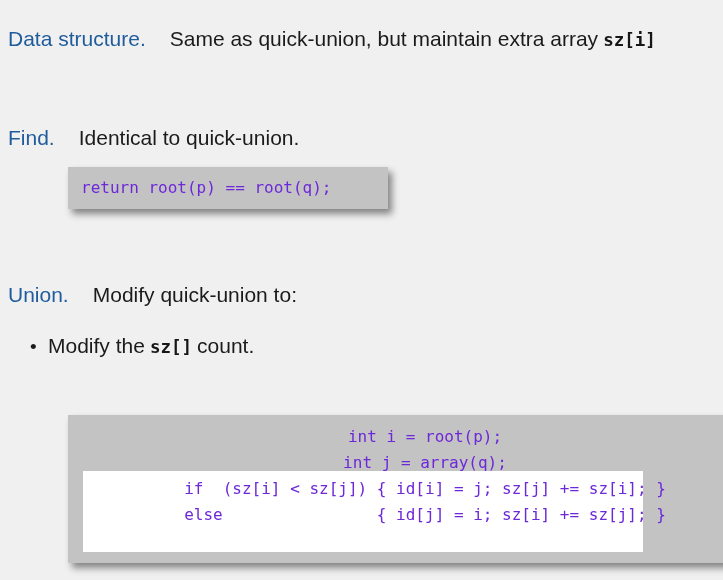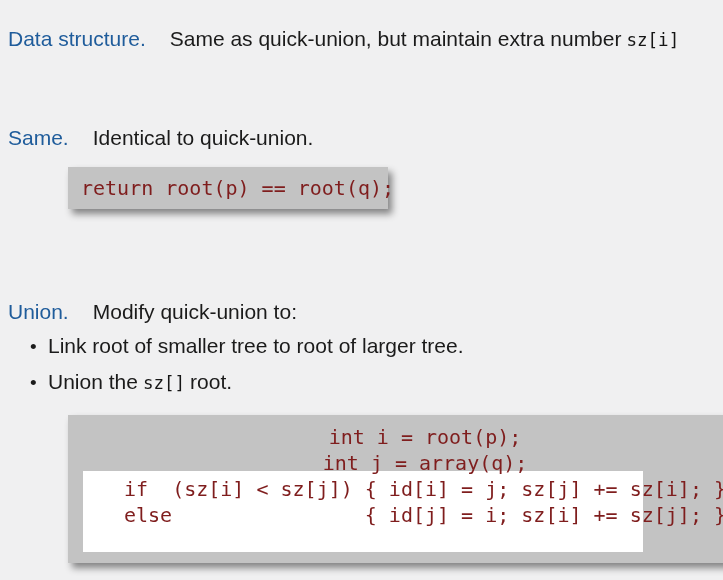--- a/index.html
+++ b/index.html
@@ -26,20 +26,21 @@
     color: #1f5c9b;
     margin-right: 24px;
   }
 
   .body-line { white-space: nowrap; line-height: 34px; }
 
   .inline-code {
     font-family: "DejaVu Sans Mono", monospace;
     font-size: 17.5px;
     color: #161616;
+    font-weight: bold;
   }
   .ml { margin-left: 5px; }
   .mr { margin-right: 5px; text-align: center; }
 
   .bullets { position: absolute; left: 30px; }
   .bullet-row { line-height: 35px; white-space: nowrap; }
   .bullet-dot {
     display: inline-block;
     width: 18px;
     color: #1b1b1b;
@@ -68,22 +69,22 @@
     width: 682px;
     height: 148px;
     padding: 9px 0 0 32px;
     text-align: center;
   }
 
   .code-line, .code-text {
     position: relative;
     z-index: 1;
     font-family: "DejaVu Sans Mono", monospace;
-    font-size: 20px;
-    color: #7f1d1d;
+    font-size: 16px;
+    color: #6d28d9;
     white-space: pre;
     line-height: 26px;
   }
 
   .highlight-overlay {
     position: absolute;
     left: 15px;
     top: 56px;
     width: 560px;
     height: 81px;
@@ -91,46 +92,43 @@
     z-index: 0;
   }
 </style>
 </head>
 <body>
 
 <div class="slide">
 
   <div class="section" style="top: 22px;">
     <div class="body-line">
-      <span class="section-label">Data structure.</span><span>Same as quick-union, but maintain extra number</span><span class="inline-code ml">sz[i]</span>
+      <span class="section-label">Data structure.</span><span>Same as quick-union, but maintain extra array</span><span class="inline-code ml">sz[i]</span>
     </div>
   </div>
 
   <div class="section" style="top: 121px;">
     <div class="body-line">
-      <span class="section-label">Same.</span><span>Identical to quick-union.</span>
+      <span class="section-label">Find.</span><span>Identical to quick-union.</span>
     </div>
   </div>
 
   <div class="code-box small">
     <span class="code-text">return root(p) == root(q);</span>
   </div>
 
-  <div class="section" style="top: 295px;">
+  <div class="section" style="top: 278px;">
     <div class="body-line">
       <span class="section-label">Union.</span><span>Modify quick-union to:</span>
     </div>
   </div>
 
   <div class="bullets" style="top: 328px;">
     <div class="bullet-row">
-      <span class="bullet-dot">•</span><span>Link root of smaller tree to root of larger tree.</span>
-    </div>
-    <div class="bullet-row">
-      <span class="bullet-dot">•</span><span>Union the</span><span class="inline-code ml mr">sz[]</span><span>root.</span>
+      <span class="bullet-dot">•</span><span>Modify the</span><span class="inline-code ml mr">sz[]</span><span>count.</span>
     </div>
   </div>
 
   <div class="code-box large">
     <div class="highlight-overlay"></div>
     <div class="code-line">int i = root(p);</div>
     <div class="code-line">int j = array(q);</div>
     <div class="code-line">if  (sz[i] &lt; sz[j]) { id[i] = j; sz[j] += sz[i]; }</div>
     <div class="code-line">else                { id[j] = i; sz[i] += sz[j]; }</div>
   </div>

